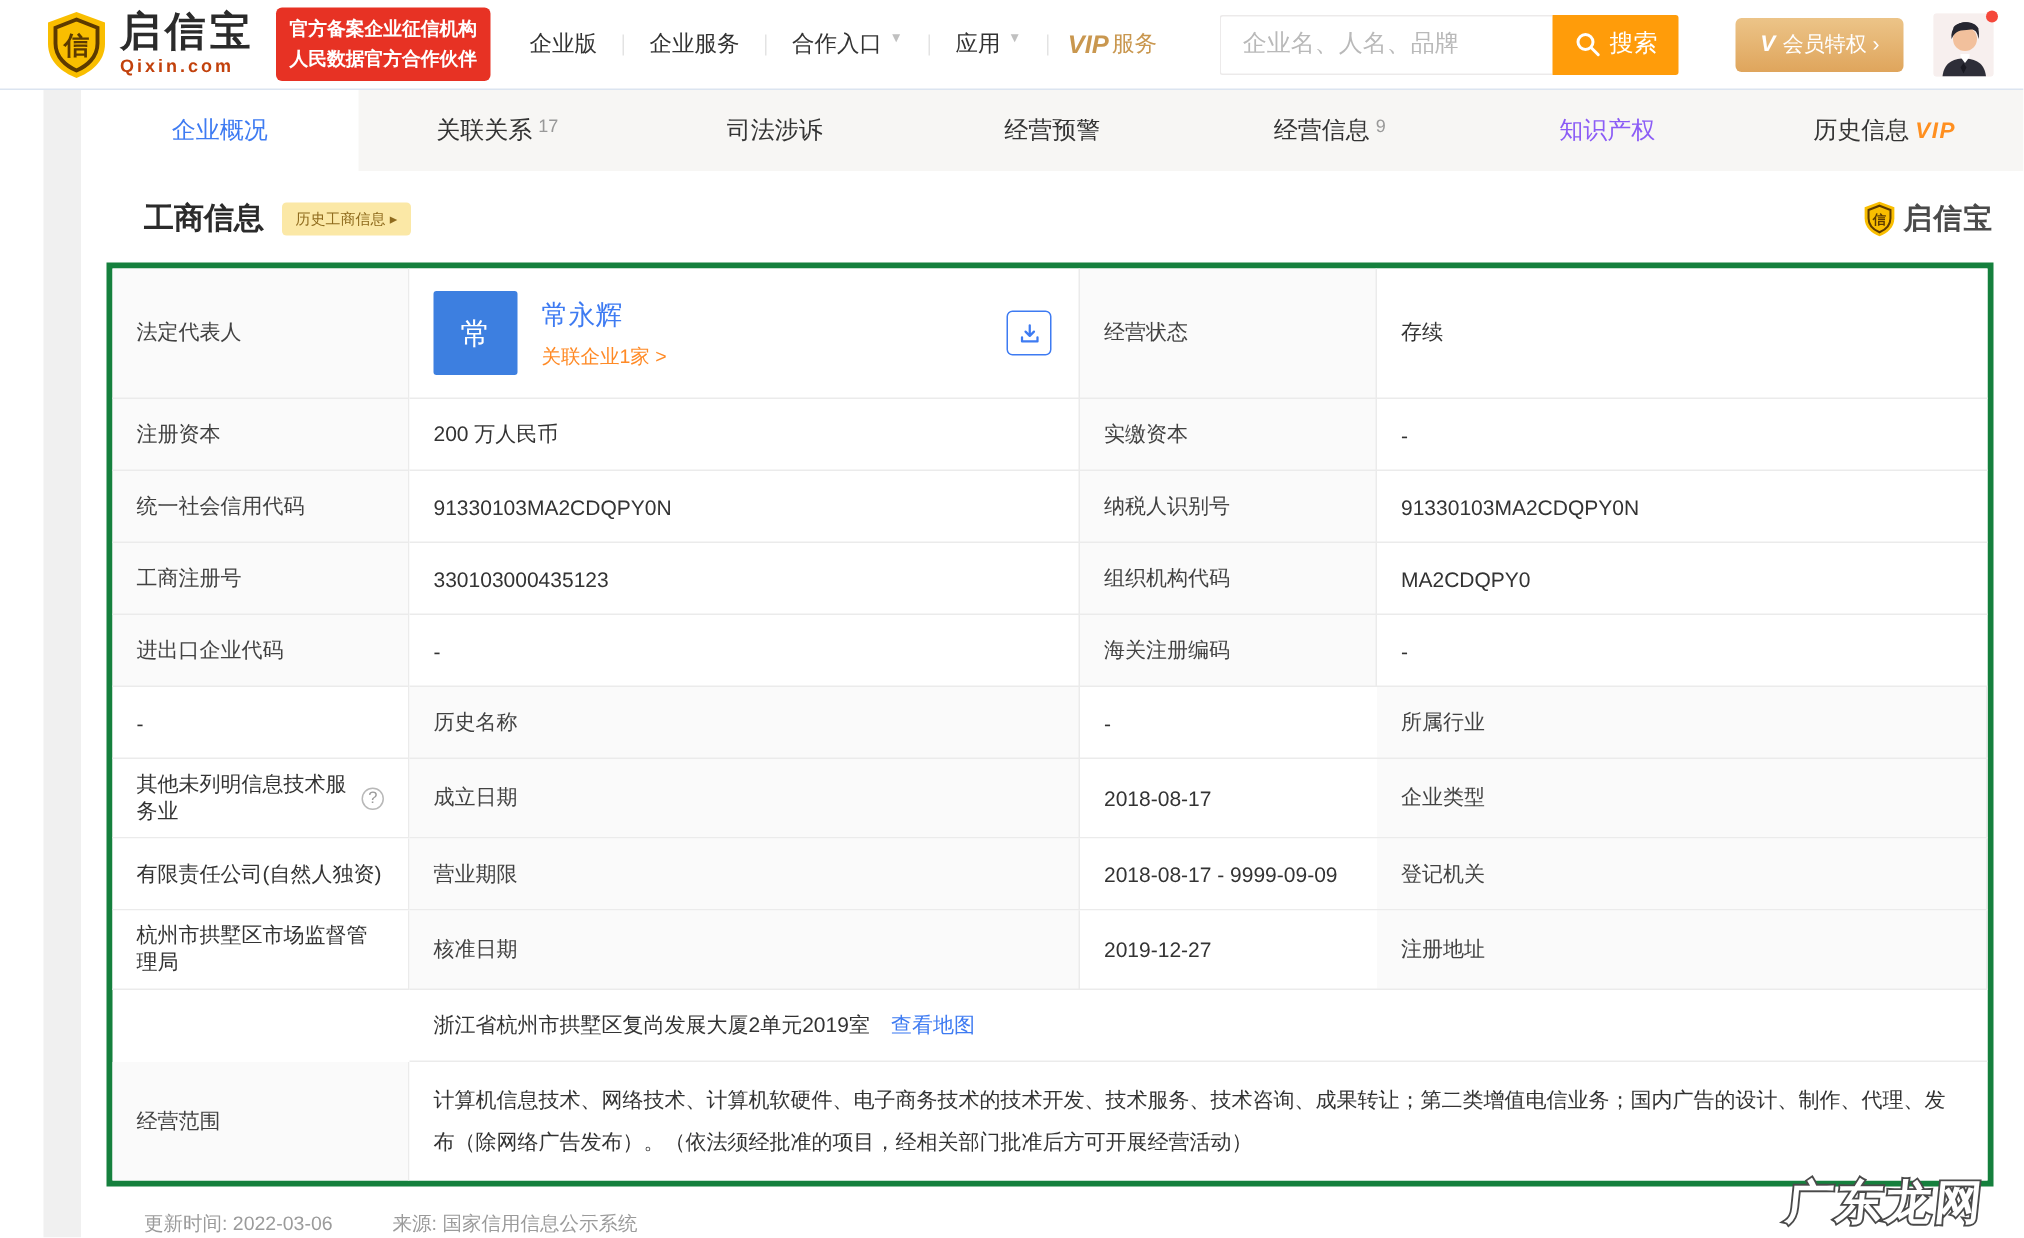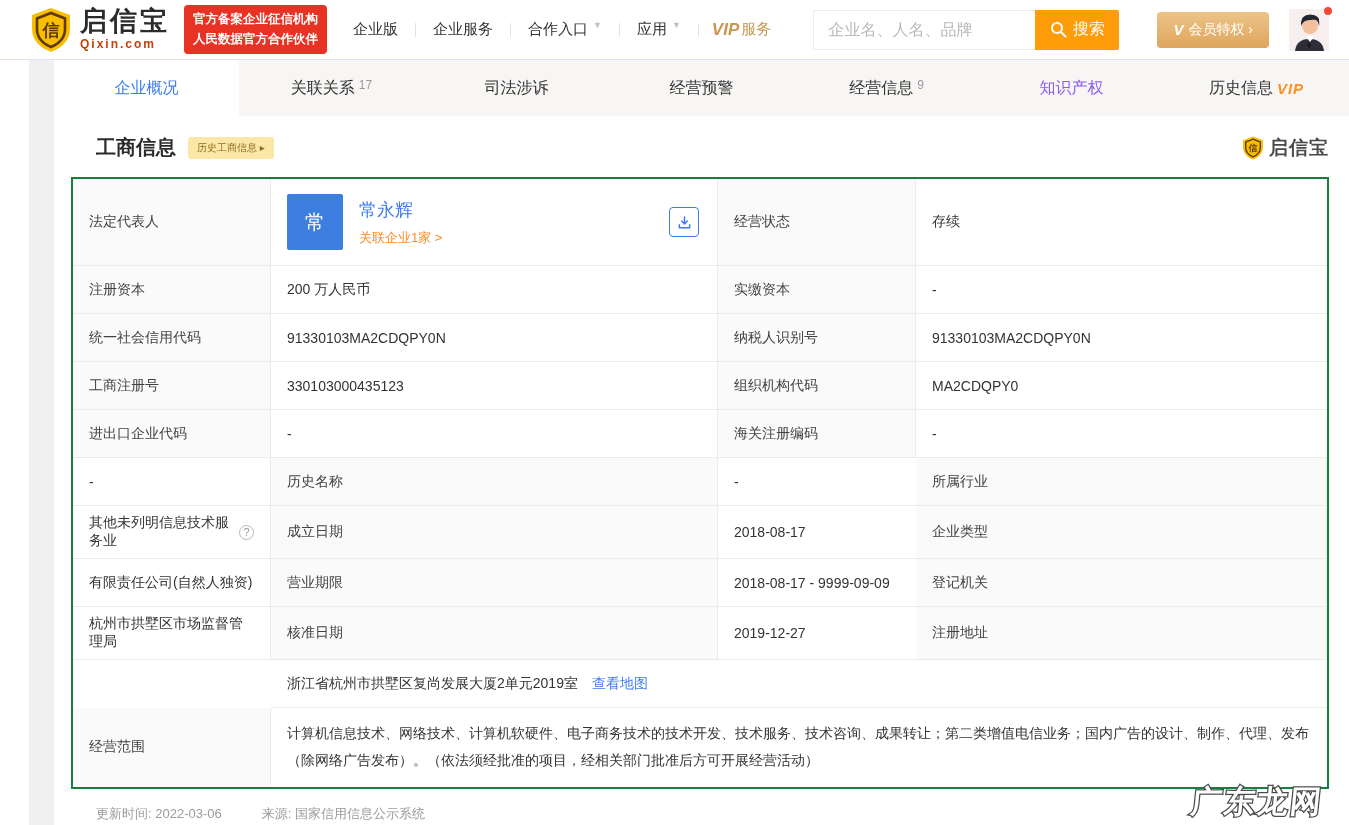--- a/index.html
+++ b/index.html
@@ -44,21 +44,21 @@
 
   
   .main { background:#fff; flex:1; position:relative; padding-top:18px; }
   .section-head { display:flex; align-items:center; margin:0 20px 16px 42px; }
   .section-title { font-size:20px; font-weight:bold; color:#2b2b2b; }
   .history-badge { margin-left:12px; background:#fbe8a6; color:#8f6b1d; font-size:10px; padding:4px 9px; border-radius:3px; cursor:pointer; }
   .corner-logo { margin-left:auto; display:flex; align-items:center; gap:5px; }
   .corner-logo-text { font-size:19px; font-weight:bold; color:#4a4a4a; letter-spacing:1px; }
 
   
-  .info-table { margin:0 20px 0 17px; border:2px solid #15803d; display:grid; grid-template-columns:198px 447px 198px 1fr; font-size:14px; }
+  .info-table { margin:0 20px 0 17px; border:4px solid #15803d; display:grid; grid-template-columns:198px 447px 198px 1fr; font-size:14px; }
   .c { border-right:1px solid #ebebeb; border-bottom:1px solid #ebebeb; min-height:48px; display:flex; align-items:center; padding:8px 16px; background:#fff; color:#333; }
   .c.lab { background:#fafafa; color:#424242; }
   .c.last-col { border-right:none; }
   .c.last-row { border-bottom:none; }
   .c.span3 { grid-column:2 / 5; border-right:none; }
   .rep-cell { min-height:87px; position:relative; }
   .rep-avatar { width:56px; height:56px; background:#3d7fe0; border-radius:2px; color:#fff; font-size:20px; display:flex; align-items:center; justify-content:center; flex:none; }
   .rep-info { margin-left:16px; display:flex; flex-direction:column; gap:7px; }
   .rep-name { font-size:18px; color:#3e7bf2; text-decoration:none; cursor:pointer; }
   .rep-related { font-size:13px; color:#ff8a26; text-decoration:none; cursor:pointer; }

